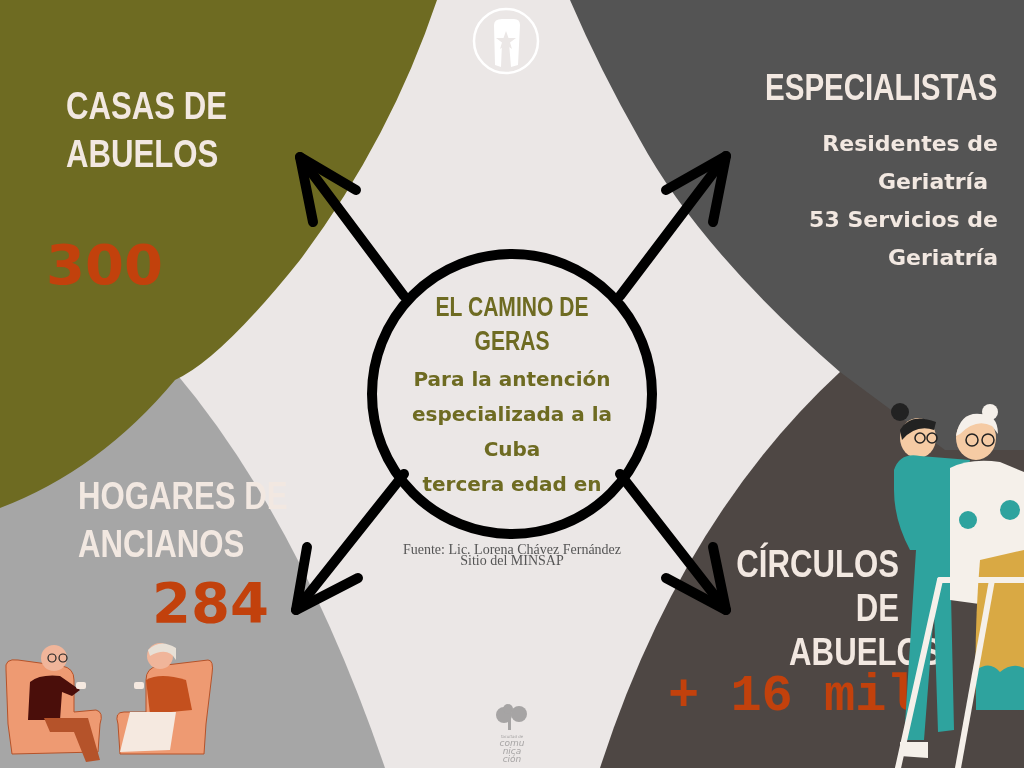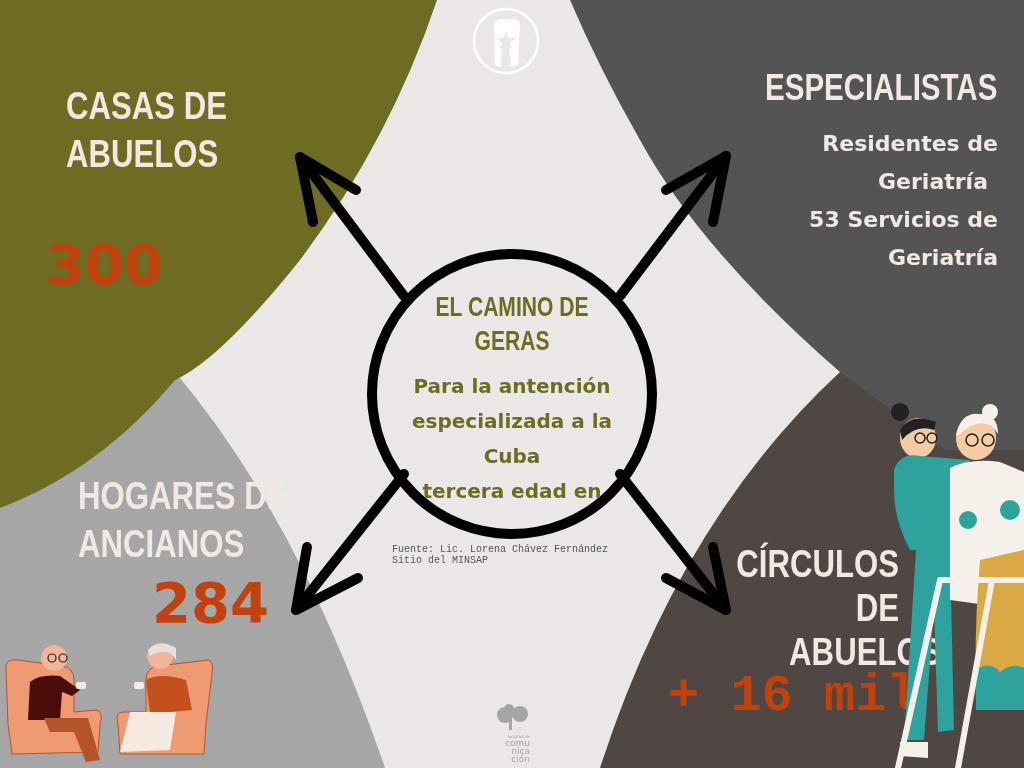--- a/index.html
+++ b/index.html
@@ -4,21 +4,21 @@
 <style>
   html, body { margin:0; padding:0; }
   body { width:1024px; height:768px; overflow:hidden; background:#ebe7e6; position:relative; font-family:"DejaVu Sans", sans-serif; }
   .bg { position:absolute; left:0; top:0; width:1024px; height:768px; }
   .abs { position:absolute; }
   .display { font-family:"Liberation Sans Narrow","Liberation Sans", sans-serif; font-weight:bold; color:#f2e8e1; text-transform:uppercase; letter-spacing:0px; transform:scaleX(0.82); transform-origin:left top; }
   .num { font-family:"DejaVu Sans", sans-serif; font-weight:bold; color:#c2410c; }
   .body-txt { font-family:"DejaVu Sans", sans-serif; font-weight:bold; color:#f2e8e1; }
   .center-title { font-family:"Liberation Sans", sans-serif; font-weight:bold; color:#6e6b22; text-transform:uppercase; text-align:center; font-size:27px; line-height:34px; transform:scaleX(0.78); }
   .center-sub { font-family:"DejaVu Sans", sans-serif; font-weight:bold; color:#6e6b22; text-align:center; font-size:20px; line-height:35px; }
-  .source { font-family:Liberation Mono, monospace; color:#555; font-size:10px; line-height:11px; }
+  .source { font-family:Liberation Serif, serif; color:#555; font-size:14px; line-height:11px; text-align:center; }
 </style>
 </head>
 <body>
 
 <svg class="bg" viewBox="0 0 1024 768">
 
   <path d="M0,380 L175,372 Q300,520 385,768 L0,768 Z" fill="#a6a6a6"></path>
 
   <path d="M1024,360 L840,372 Q680,520 600,768 L1024,768 Z" fill="#4e4744"></path>
 
@@ -65,21 +65,21 @@
   <div style="padding-right:10px;">Geriatría</div>
   <div>53 Servicios de</div>
   <div>Geriatría</div>
 </div>
 
 <div class="abs" style="left:392px;top:290px;width:240px;">
   <div class="center-title">
     <div>El camino de</div>
     <div>Geras</div>
   </div>
-  <div class="center-sub" style="margin-top:11px;">
+  <div class="center-sub" style="margin-top:4px;">
     <div>Para la antención</div>
     <div>especializada a la</div>
     <div>Cuba</div>
     <div>tercera edad en</div>
   </div>
 </div>
 
 <div class="abs source" style="left:392px;top:544px;width:240px;">
   <div>Fuente: Lic. Lorena Chávez Fernández</div>
   <div>Sitio del MINSAP</div>
@@ -139,21 +139,21 @@
   <path d="M100,160 L144,150 L144,300 L96,300 Q94,230 100,160 Z" fill="#d9a944"></path>
   <path d="M96,270 Q110,260 120,272 Q132,262 144,268 L144,310 L96,310 Z" fill="#2ea39e"></path>
 
   <g stroke="#f5f0ea" stroke-width="6" stroke-linecap="round" fill="none">
     <line x1="60" y1="180" x2="144" y2="180"></line>
     <line x1="60" y1="180" x2="18" y2="368"></line>
     <line x1="112" y1="180" x2="78" y2="368"></line>
   </g>
 </svg>
 
-<div class="abs" style="left:494px;top:704px;width:36px;text-align:right;color:#a6a4a4;">
+<div class="abs" style="left:494px;top:704px;width:36px;text-align:center;color:#a6a4a4;font-style:italic;">
   <svg width="34" height="26" viewBox="0 0 34 26">
     <circle cx="9" cy="11" r="8" fill="#a6a4a4"></circle>
     <circle cx="13" cy="5" r="5" fill="#a6a4a4"></circle>
     <circle cx="24" cy="10" r="8" fill="#a6a4a4"></circle>
     <rect x="13" y="14" width="3" height="12" fill="#a6a4a4"></rect>
   </svg>
   <div style="font-size:4px;line-height:5px;font-family:'DejaVu Sans',sans-serif;">facultad de</div>
   <div style="font-size:9px;line-height:8px;font-family:'DejaVu Sans',sans-serif;">comu</div>
   <div style="font-size:9px;line-height:8px;font-family:'DejaVu Sans',sans-serif;">nica</div>
   <div style="font-size:9px;line-height:8px;font-family:'DejaVu Sans',sans-serif;">ción</div>

